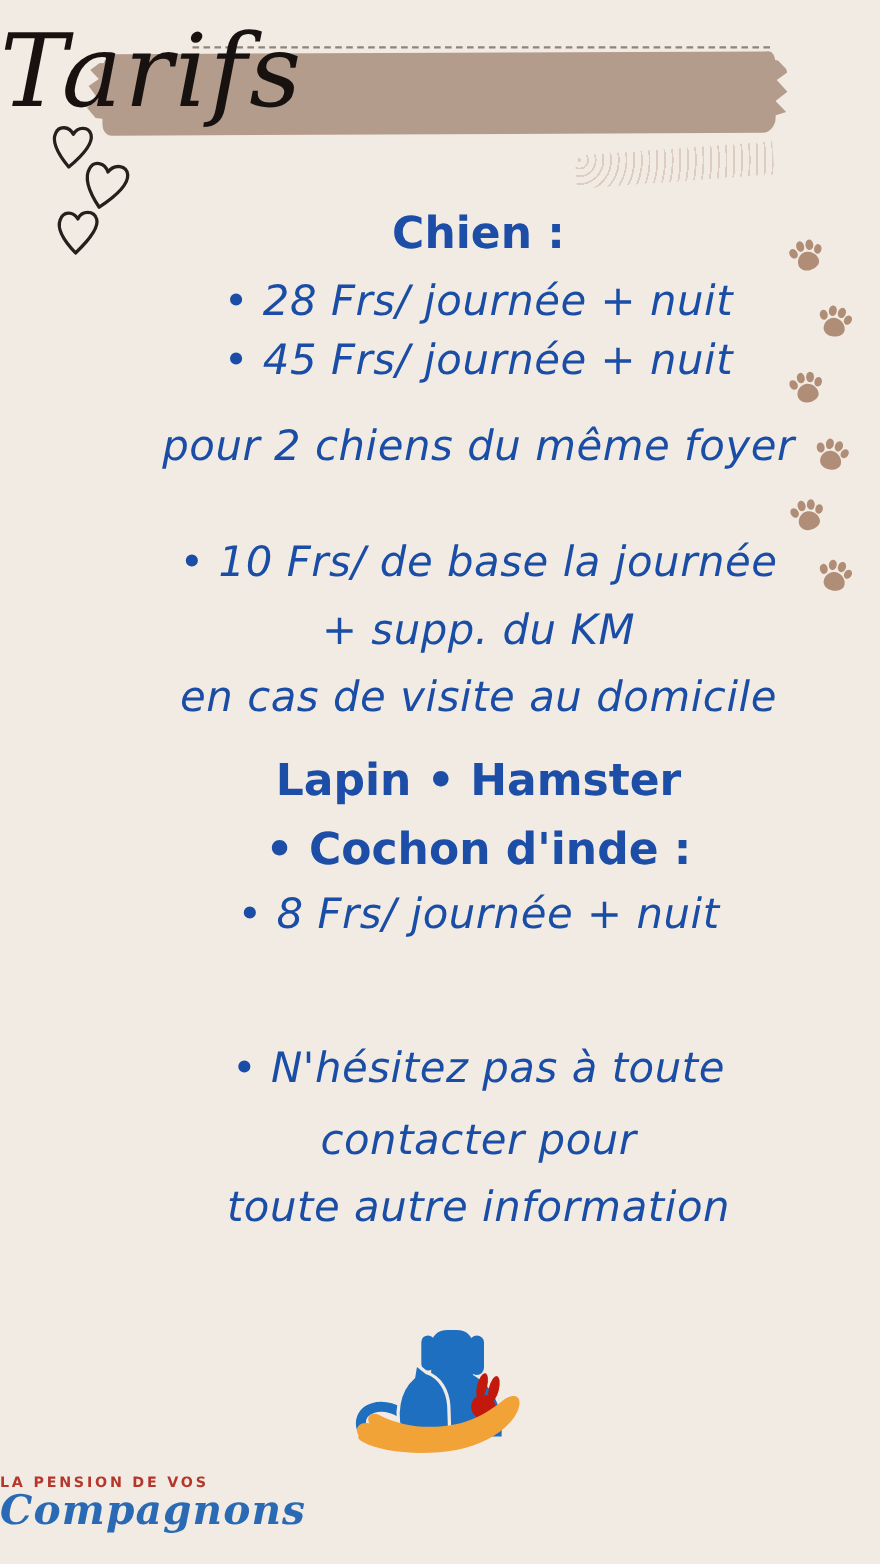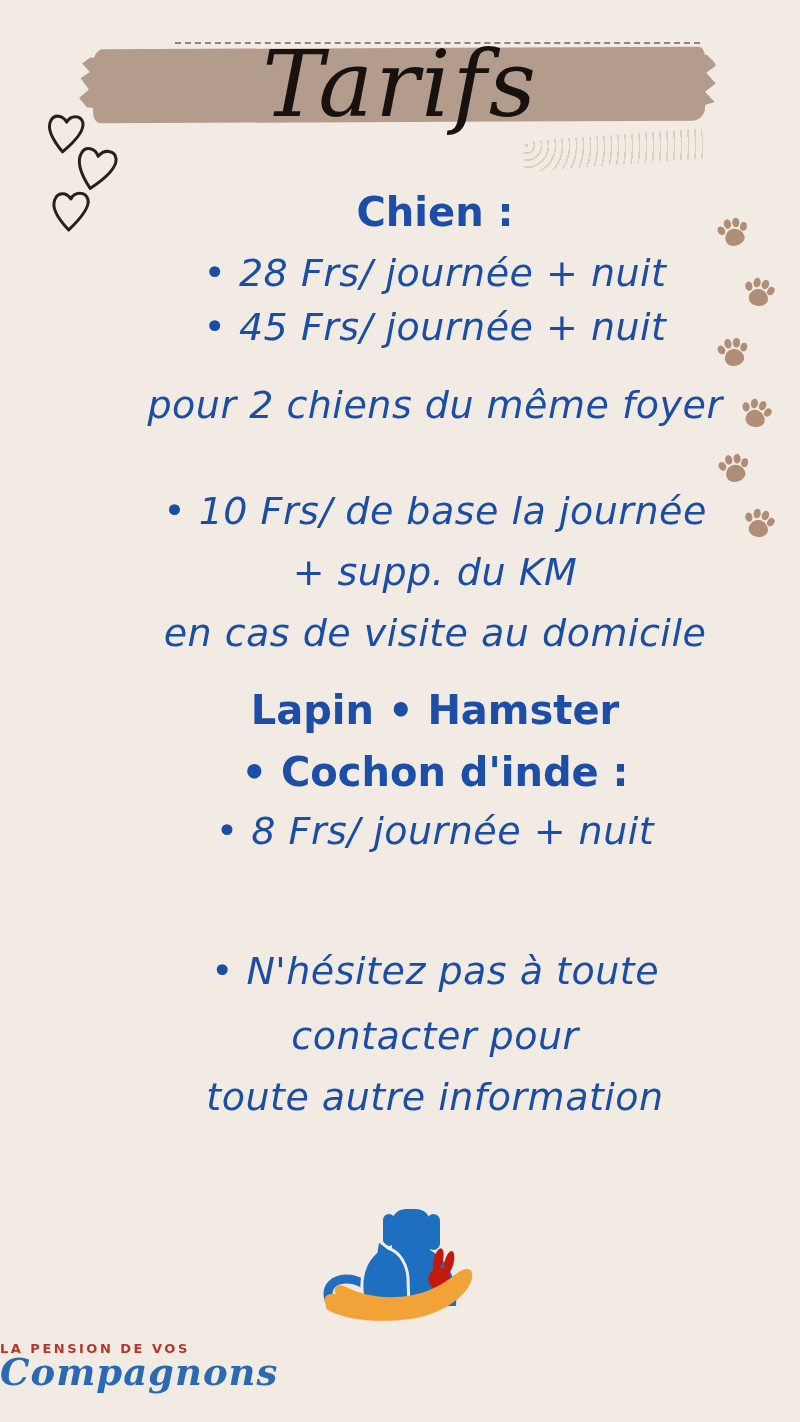--- a/index.html
+++ b/index.html
@@ -33,25 +33,25 @@
     position:absolute;left:175px;top:42px;width:525px;height:0;
     border-top:2px dashed rgba(62,48,38,.55);
   }
   .brush-speckle{
     position:absolute;left:430px;top:88px;width:180px;height:30px;
     background:repeating-radial-gradient(circle at 4px 4px, #d8c6b8 0 1.6px, transparent 1.6px 7px);
     opacity:.8;transform:rotate(-4deg);
   }
   .title{
     position:absolute;left:0;right:0;top:14px;
-    text-align:center;
+    text-align:left;
     font-family:"DejaVu Serif", serif;
     font-style:italic;font-weight:400;
     font-size:92px;line-height:1.1;
-    color:#17120f;letter-spacing:2px;margin-top:20px;
+    color:#17120f;letter-spacing:2px;
   }
   
   .hearts{position:absolute;left:28px;top:106px;}
   .paw{position:absolute;width:34px;height:32px;}
   
   .line{
     position:absolute;left:0;width:100%;
     text-align:center;color:#1a4da6;
     font-size:38px;line-height:54px;
     font-style:italic;letter-spacing:.5px;

